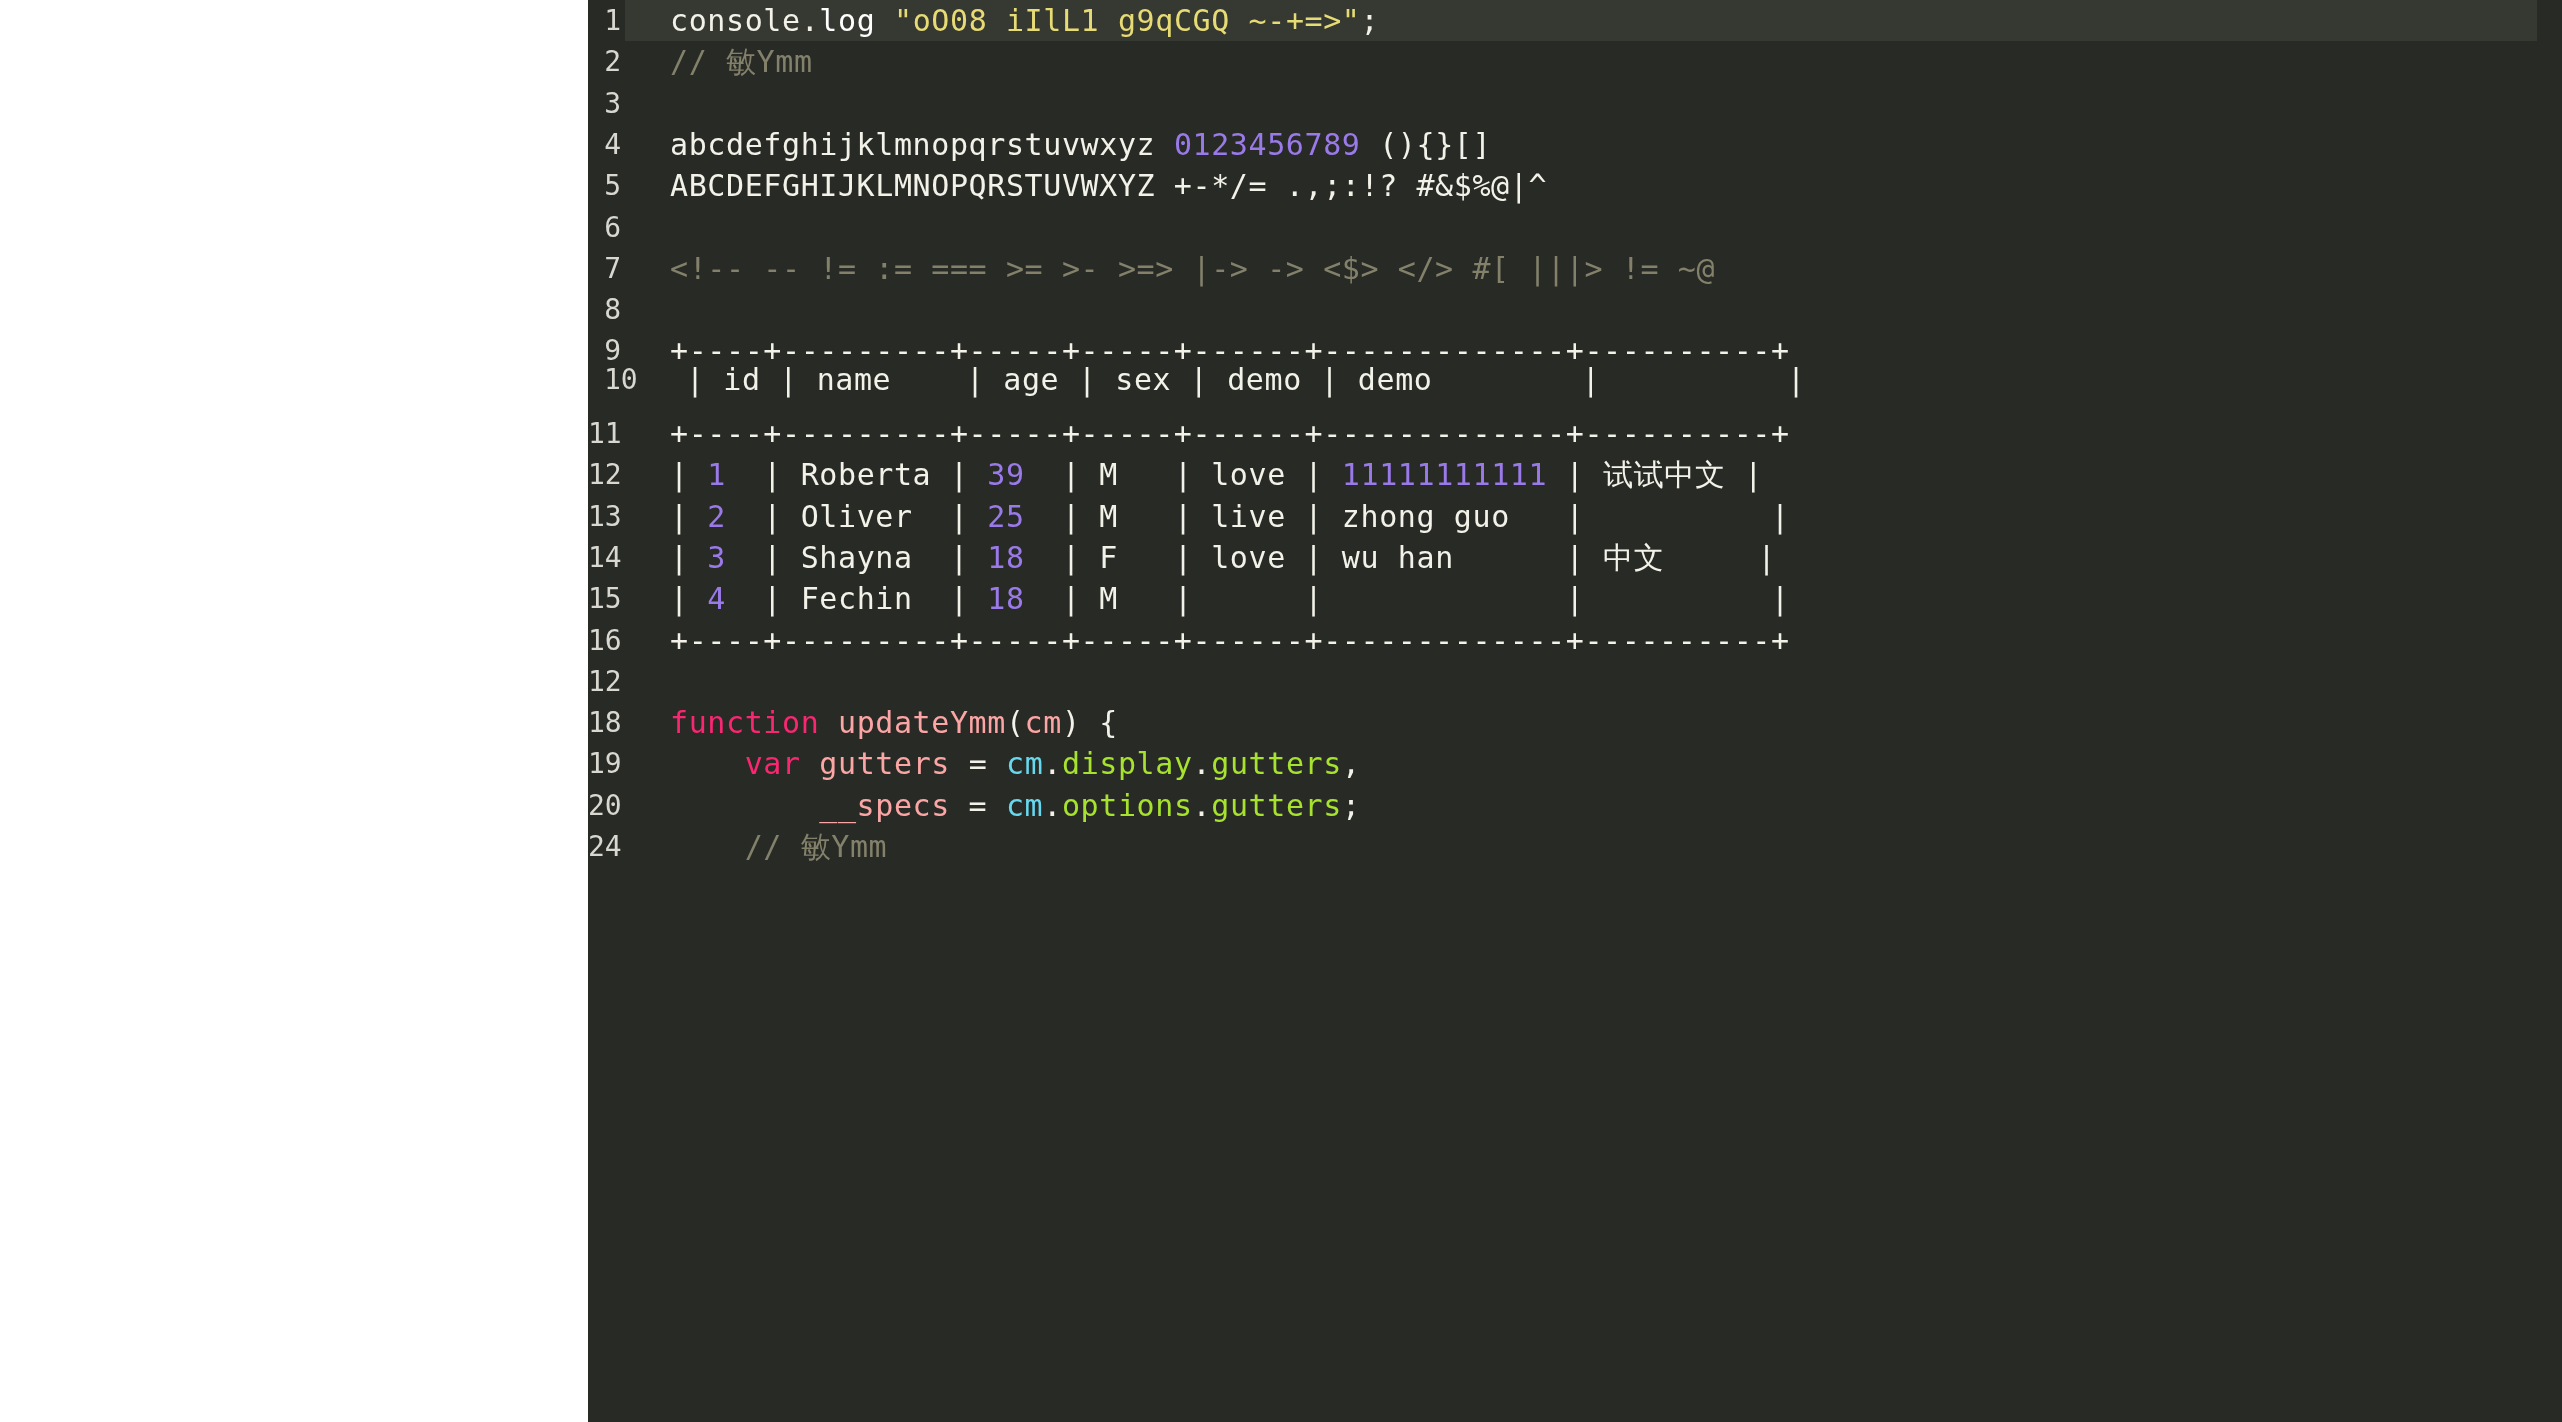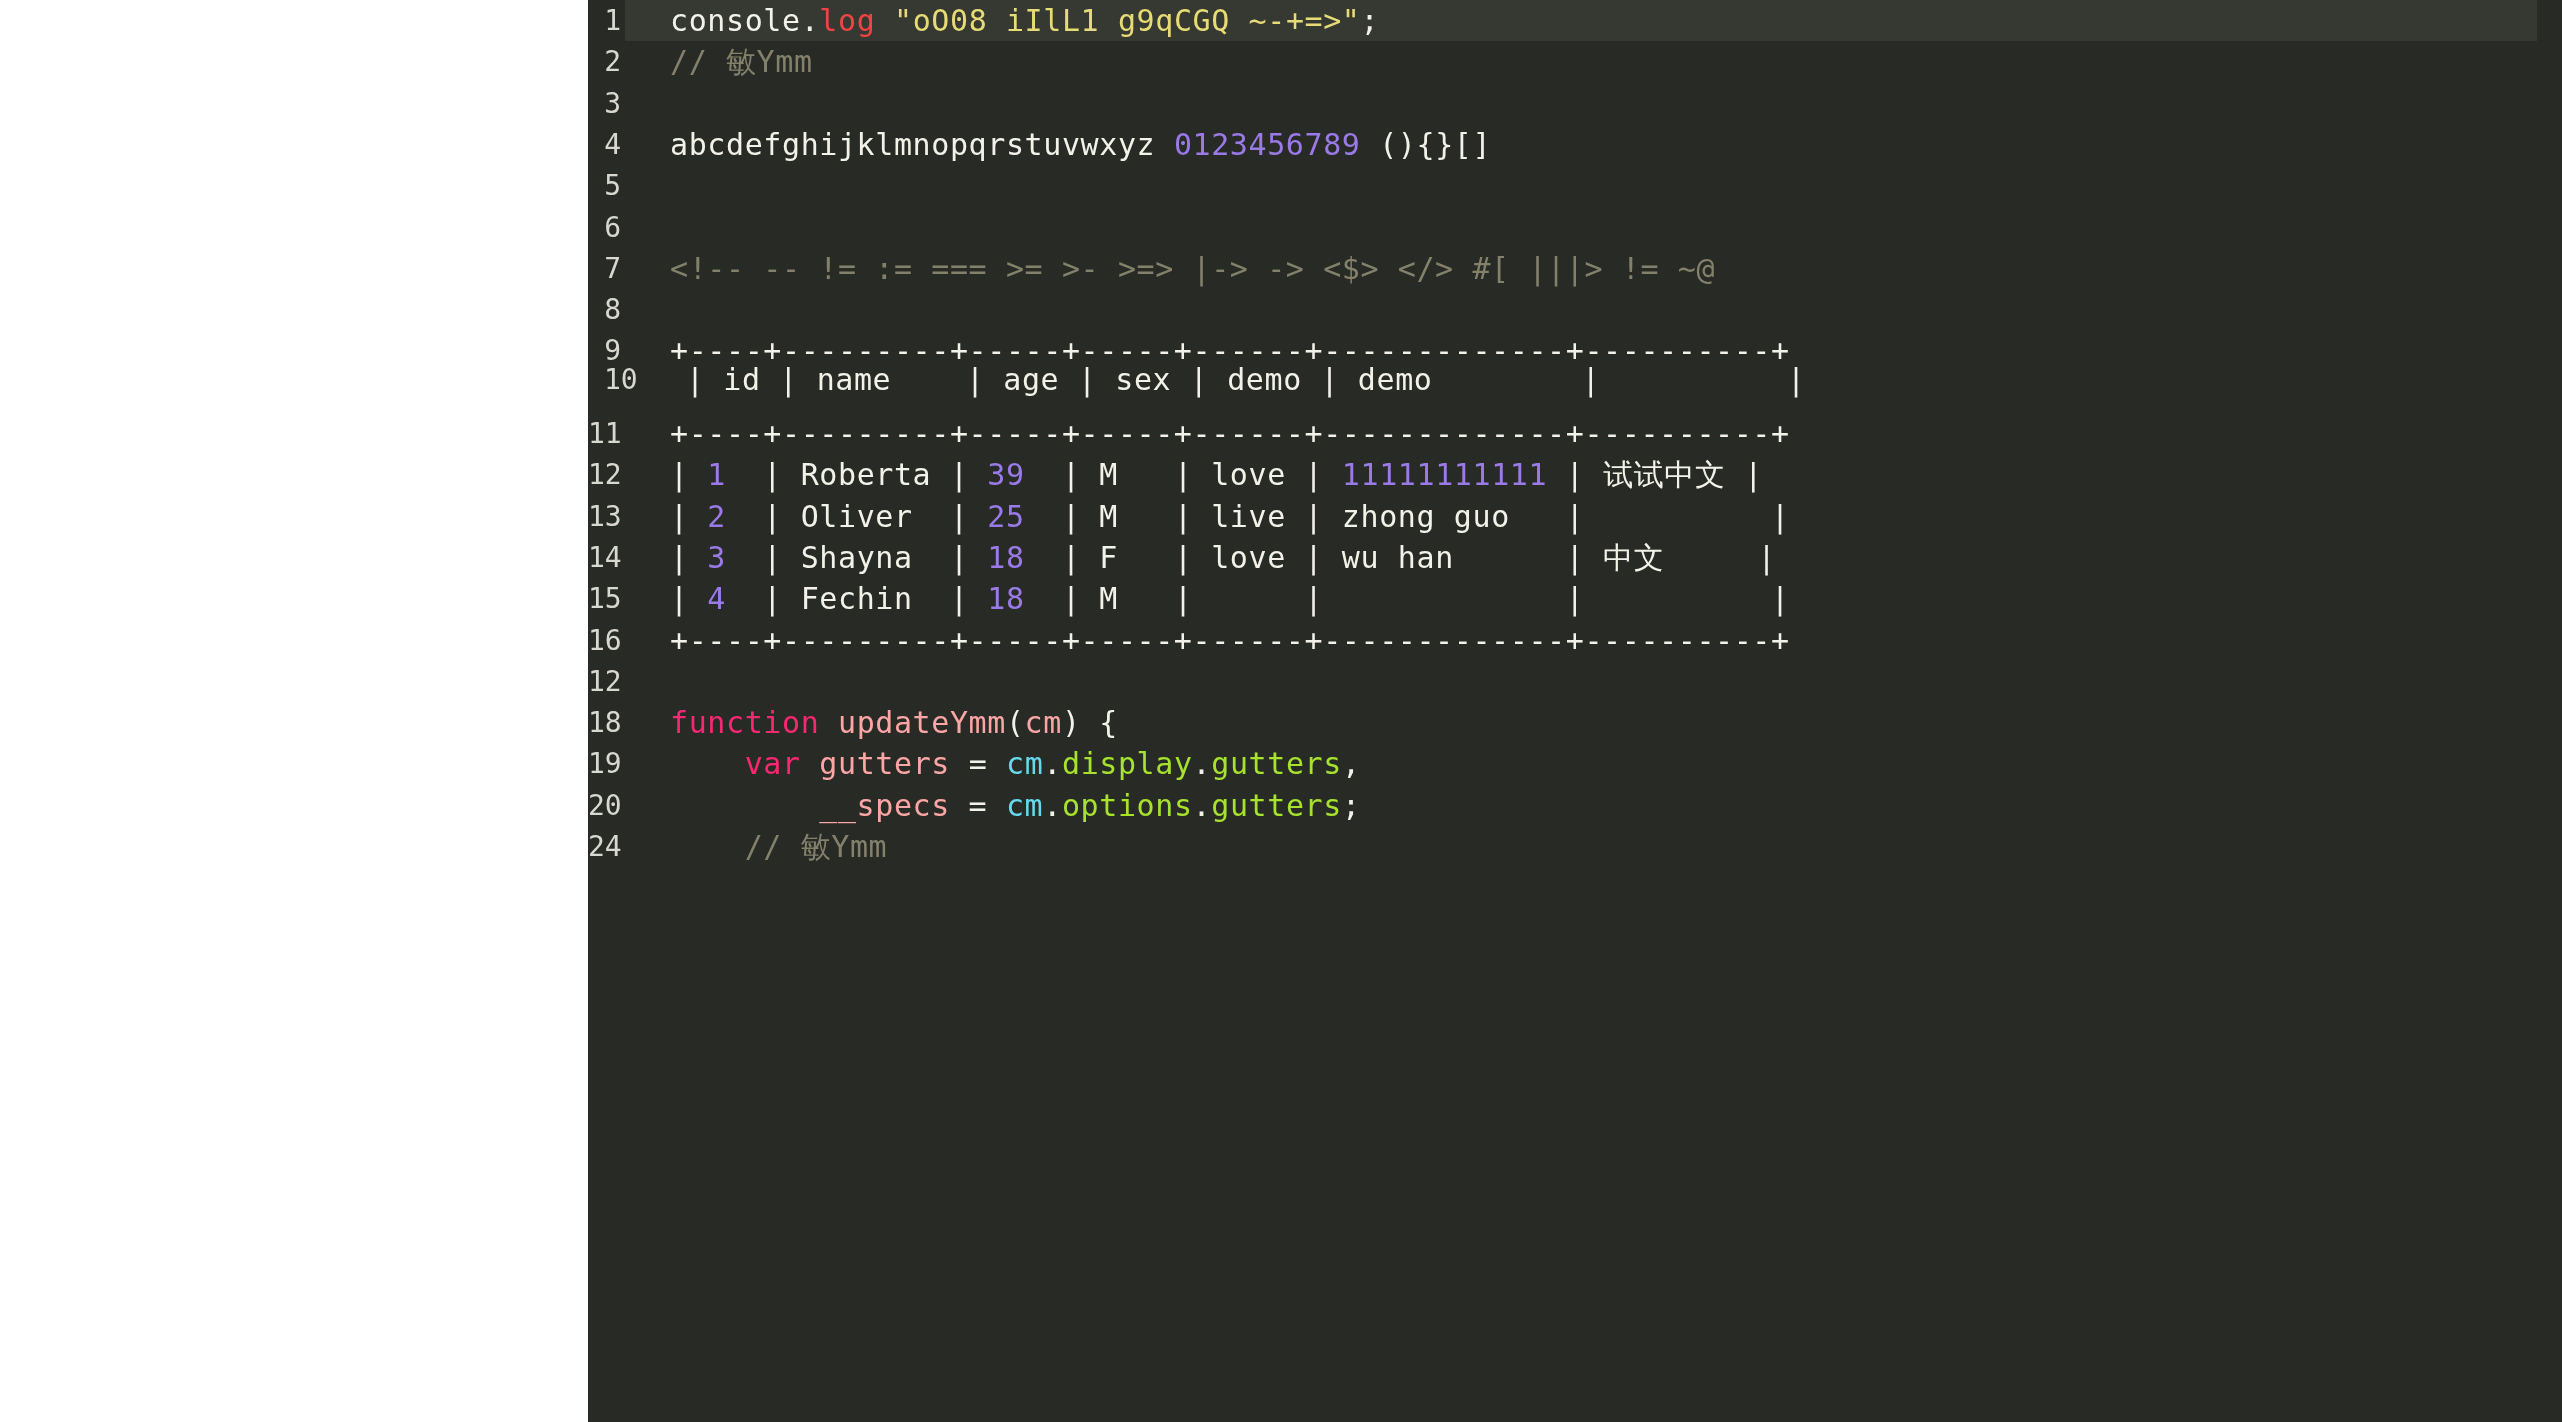--- a/index.html
+++ b/index.html
@@ -68,41 +68,41 @@
     top: 0;
     white-space: pre;
     color: #f2f2e8;
   }
 
   
   .t-plain   { color: #f2f2e8; }
   .t-comment { color: #84816b; }
   .t-string  { color: #e6db74; }
   .t-number  { color: #9a7ae8; }
-  .t-func    { color: #ef4444; }
+  .t-func    { color: #ffffff; }
   .t-keyword { color: #f92672; text-align: right; }
   .t-var     { color: #fca5a5; }
   .t-prop    { color: #a6e22e; text-align: center; }
   .t-obj     { color: #66d9ef; }
 
   .cjk {
     font-family: "DejaVu Sans", sans-serif;
     font-size: 30px;
   }
 </style>
 </head>
 <body>
 
 <div id="editor">
   <div class="code-lines" id="code-lines">
       <div class="line active" style="top: 0px; position: absolute; left: 0px; width: 100%;"><div class="line-bg"></div><span class="gutter-num">1</span><span class="line-content"><span class="t-plain">console</span><span class="t-plain">.</span><span class="t-func">log</span><span class="t-plain"> </span><span class="t-string">"oO08 iIlL1 g9qCGQ ~-+=&gt;"</span><span class="t-plain">;</span></span></div>
       <div class="line" style="top: 41.3px; position: absolute; left: 0px; width: 100%;"><span class="gutter-num">2</span><span class="line-content"><span class="t-comment">// </span><span class="t-comment cjk">敏</span><span class="t-comment">Ymm</span></span></div>
       <div class="line" style="top: 82.6px; position: absolute; left: 0px; width: 100%;"><span class="gutter-num">3</span><span class="line-content"></span></div>
       <div class="line" style="top: 123.9px; position: absolute; left: 0px; width: 100%;"><span class="gutter-num">4</span><span class="line-content"><span class="t-plain">abcdefghijklmnopqrstuvwxyz </span><span class="t-number">0123456789</span><span class="t-plain"> (){}[]</span></span></div>
-      <div class="line" style="top: 165.2px; position: absolute; left: 0px; width: 100%;"><span class="gutter-num">5</span></div>
+      <div class="line" style="top: 165.2px; position: absolute; left: 0px; width: 100%;"><span class="gutter-num">5</span><span class="line-content"><span class="t-plain">ABCDEFGHIJKLMNOPQRSTUVWXYZ +-*/= .,;:!? #&amp;$%@|^</span></span></div>
       <div class="line" style="top: 206.5px; position: absolute; left: 0px; width: 100%;"><span class="gutter-num">6</span><span class="line-content"></span></div>
       <div class="line" style="top: 247.8px; position: absolute; left: 0px; width: 100%;"><span class="gutter-num">7</span><span class="line-content"><span class="t-comment">&lt;!-- -- != := === &gt;= &gt;- &gt;=&gt; |-&gt; -&gt; &lt;$&gt; &lt;/&gt; #[ |||&gt; != ~@</span></span></div>
       <div class="line" style="top: 289.1px; position: absolute; left: 0px; width: 100%;"><span class="gutter-num">8</span><span class="line-content"></span></div>
       <div class="line" style="top: 330.4px; position: absolute; left: 0px; width: 100%;"><span class="gutter-num">9</span><span class="line-content"><span class="t-plain">+----+---------+-----+-----+------+-------------+----------+</span></span></div>
       <div class="line" style="top: 359px; position: absolute; left: 0px; width: 100%; margin-left: 16px;"><span class="gutter-num">10</span><span class="line-content"><span class="t-plain">| id | name    | age | sex | demo | demo        |          |</span></span></div>
       <div class="line" style="top: 413px; position: absolute; left: 0px; width: 100%;"><span class="gutter-num">11</span><span class="line-content"><span class="t-plain">+----+---------+-----+-----+------+-------------+----------+</span></span></div>
       <div class="line" style="top: 454.3px; position: absolute; left: 0px; width: 100%;"><span class="gutter-num">12</span><span class="line-content"><span class="t-plain">| </span><span class="t-number">1</span><span class="t-plain">  | Roberta | </span><span class="t-number">39</span><span class="t-plain">  | M   | love | </span><span class="t-number">11111111111</span><span class="t-plain"> | </span><span class="t-plain cjk">试试中文</span><span class="t-plain"> |</span></span></div>
       <div class="line" style="top: 495.6px; position: absolute; left: 0px; width: 100%;"><span class="gutter-num">13</span><span class="line-content"><span class="t-plain">| </span><span class="t-number">2</span><span class="t-plain">  | Oliver  | </span><span class="t-number">25</span><span class="t-plain">  | M   | live | zhong guo   |          |</span></span></div>
       <div class="line" style="top: 536.9px; position: absolute; left: 0px; width: 100%;"><span class="gutter-num">14</span><span class="line-content"><span class="t-plain">| </span><span class="t-number">3</span><span class="t-plain">  | Shayna  | </span><span class="t-number">18</span><span class="t-plain">  | F   | love | wu han      | </span><span class="t-plain cjk">中文</span><span class="t-plain">     |</span></span></div>
       <div class="line" style="top: 578.2px; position: absolute; left: 0px; width: 100%;"><span class="gutter-num">15</span><span class="line-content"><span class="t-plain">| </span><span class="t-number">4</span><span class="t-plain">  | Fechin  | </span><span class="t-number">18</span><span class="t-plain">  | M   |      |             |          |</span></span></div>

